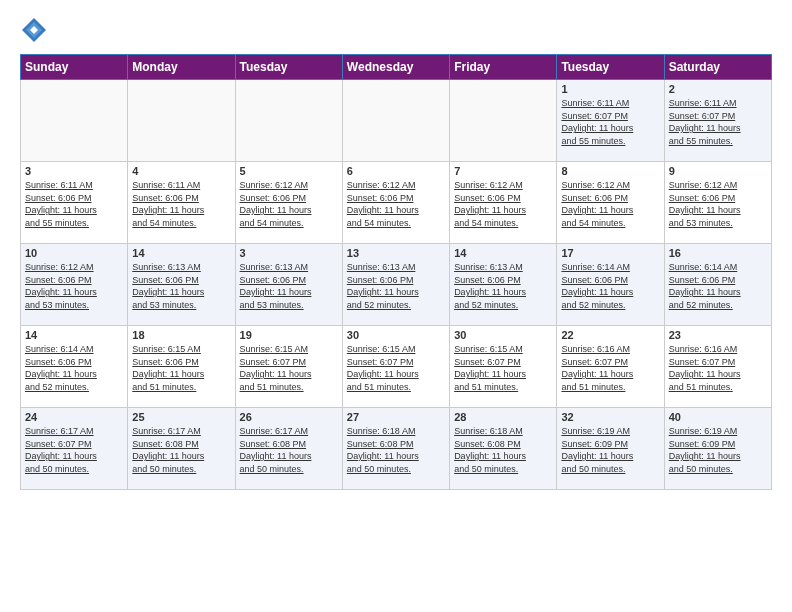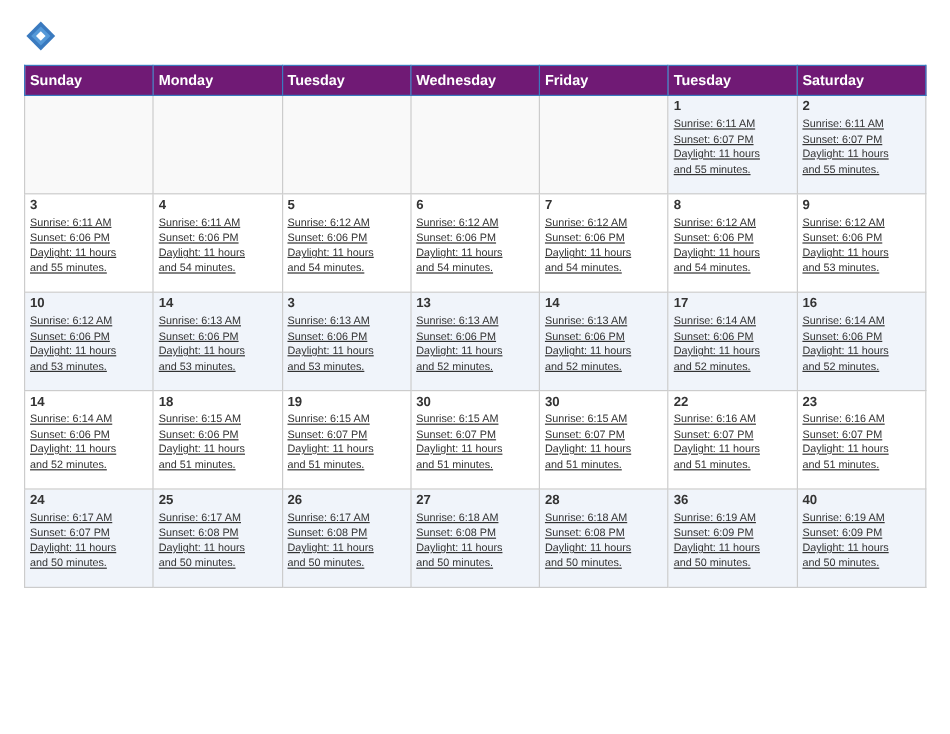--- a/index.html
+++ b/index.html
@@ -334,21 +334,21 @@
 and 50 minutes.</div>
           </td>
           <td>
             <span class="day-num">28</span>
             <div class="day-info" style="white-space: pre-line;">Sunrise: 6:18 AM
 Sunset: 6:08 PM
 Daylight: 11 hours
 and 50 minutes.</div>
           </td>
           <td>
-            <span class="day-num">36</span>
+            <span class="day-num">32</span>
             <div class="day-info" style="white-space: pre-line;">Sunrise: 6:19 AM
 Sunset: 6:09 PM
 Daylight: 11 hours
 and 50 minutes.</div>
           </td>
           <td>
             <span class="day-num">40</span>
             <div class="day-info" style="white-space: pre-line;">Sunrise: 6:19 AM
 Sunset: 6:09 PM
 Daylight: 11 hours

